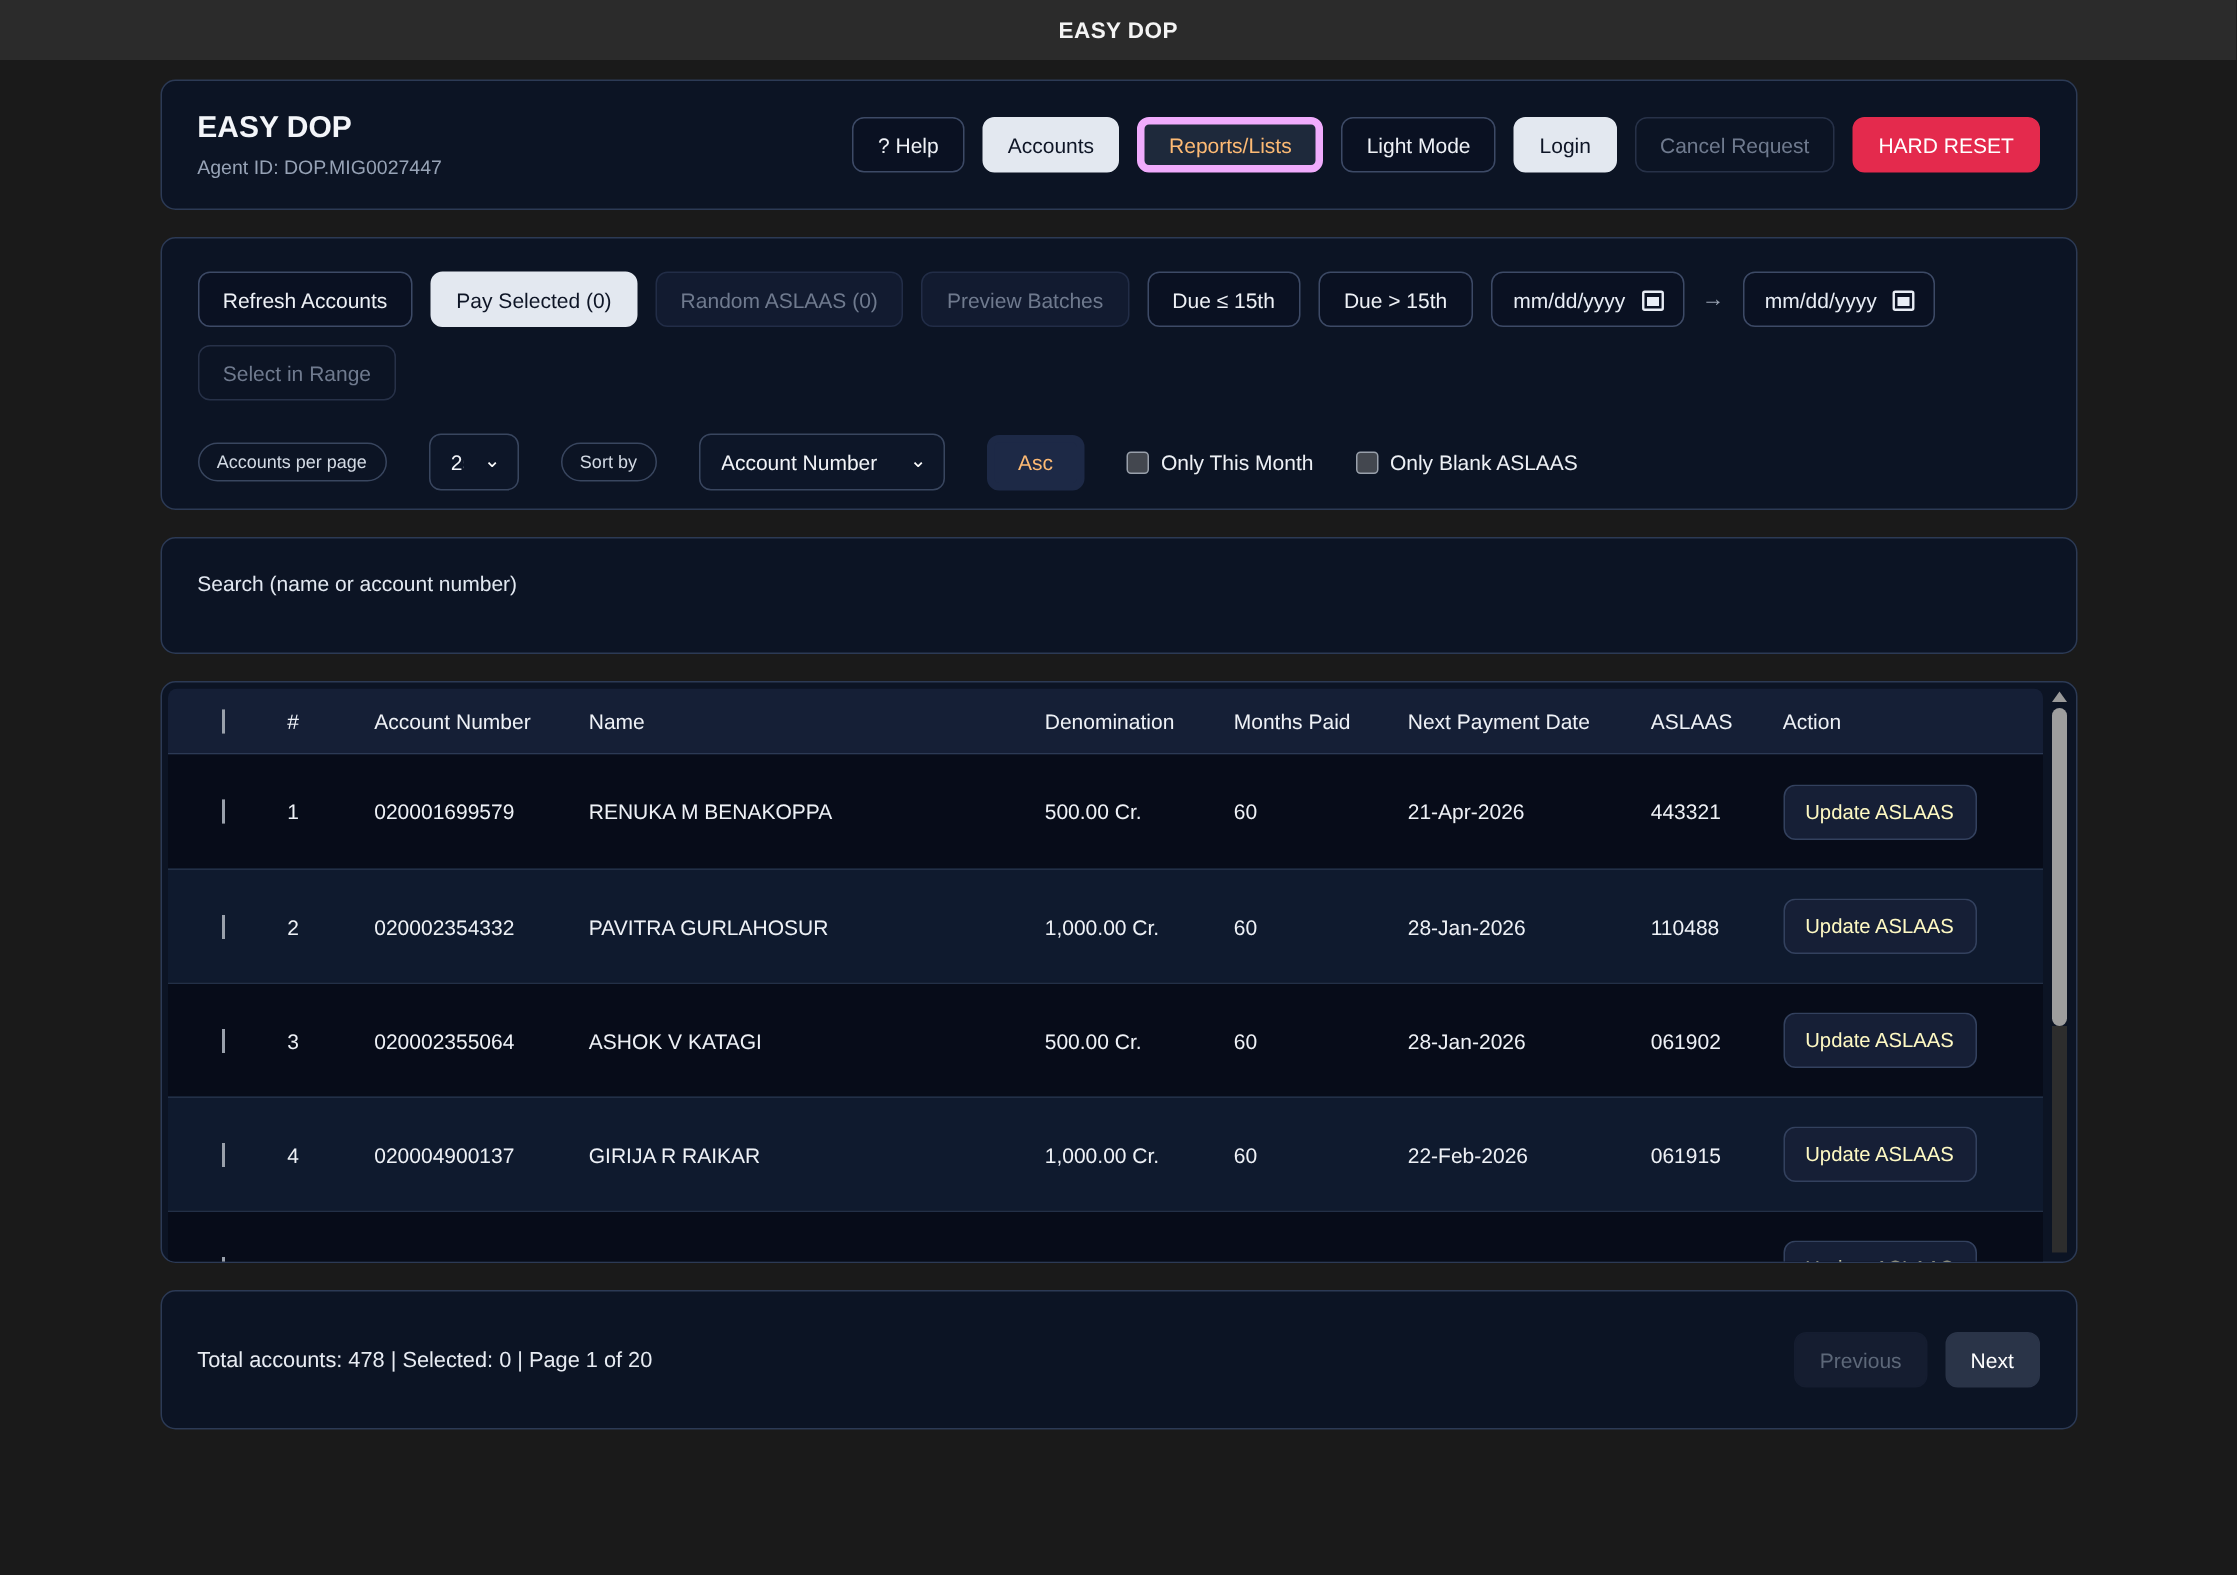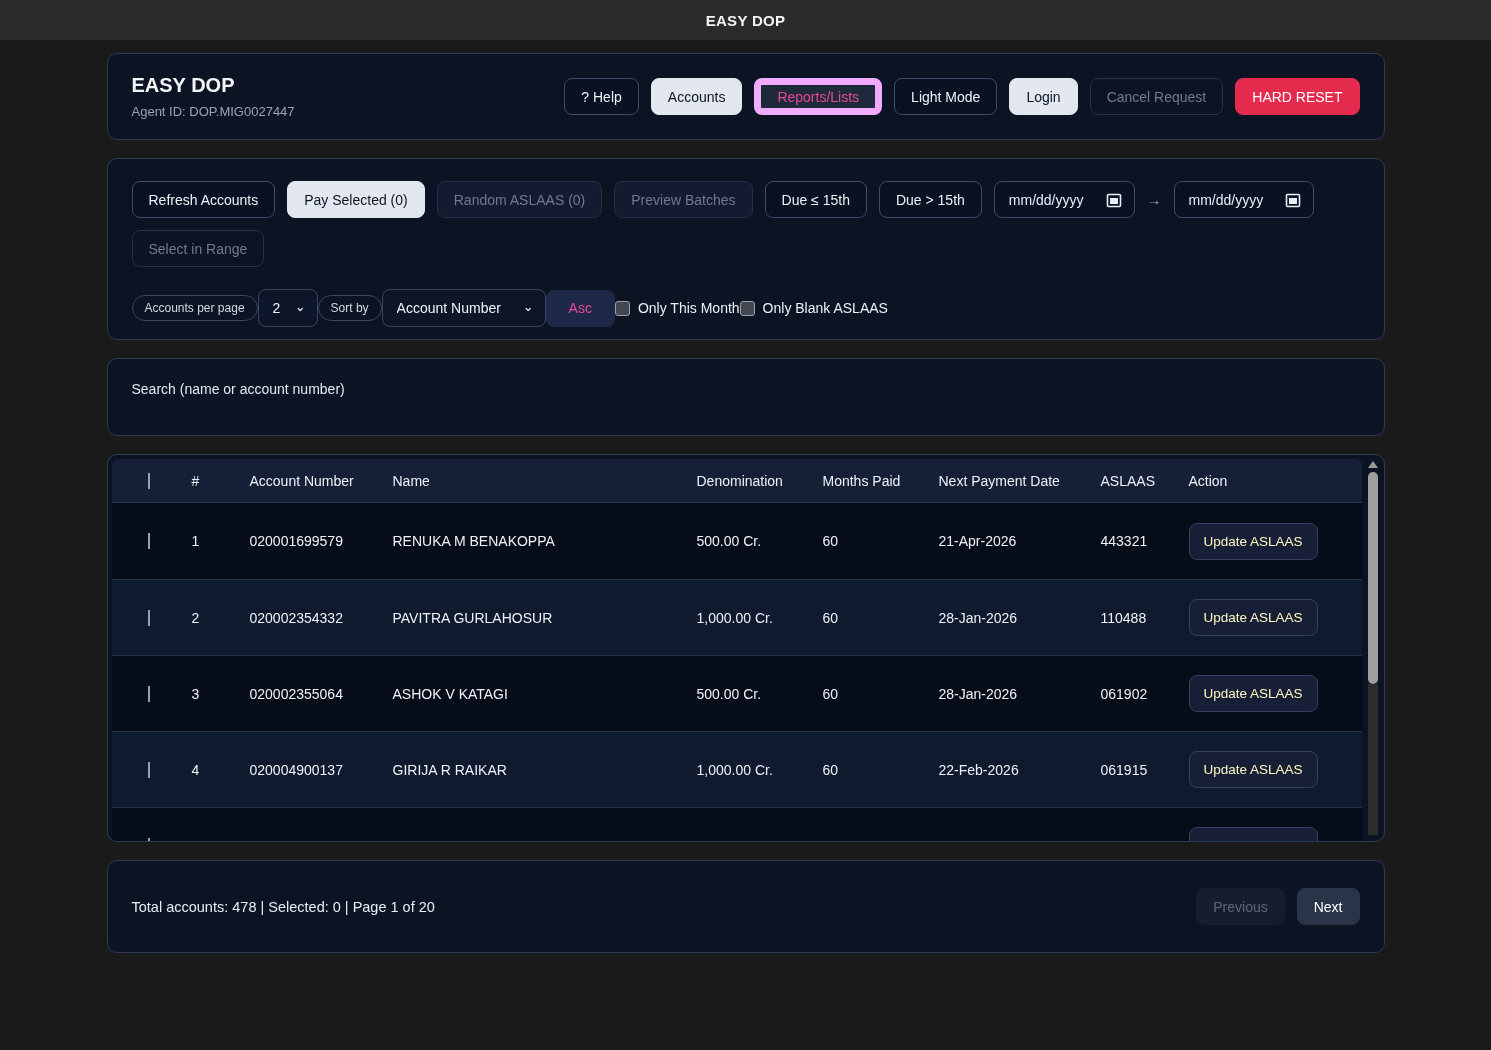--- a/index.html
+++ b/index.html
@@ -11,48 +11,48 @@
   .topbar .title { font-size:15px; font-weight:bold; color:#f4f4f4; letter-spacing:.3px; }
 
   .page { width:1278px; margin:13px auto 0; }
   .card { background:#0c1424; border:1px solid #2c3a55; border-radius:10px; margin-bottom:18px; }
 
   
   .btn { display:inline-flex; align-items:center; justify-content:center; height:37px; padding:0 16px;
          border-radius:8px; font-size:14px; font-family:inherit; cursor:pointer; white-space:nowrap;
          background:#0a1122; border:1px solid #3d4a66; color:#eef1f6; }
   .btn-light { background:#e3e8f0; border:1px solid #e3e8f0; color:#0e1526; }
-  .btn-slab  { background:#1e293b; border:7px solid #f0abfc; color:#ec4899; }
+  .btn-slab  { background:#1e293b; border:5px solid #f0abfc; color:#fdba74; }
   .btn-disabled { background:#121b30; border:1px solid #222d47; color:#6f7a8e; cursor:default; }
   .btn-ghost-disabled { background:transparent; border:1px solid #273148; color:#6f7a8e; cursor:default; }
   .btn-danger { background:#e42a4d; border:1px solid #e42a4d; color:#ffffff; font-weight:500; }
   .btn-text { background:transparent; border:none; color:#eef1f6; font-size:14px; cursor:pointer; }
 
   
   .header-card { display:flex; align-items:center; justify-content:space-between; padding:20px 24px; }
   .header-card h1 { font-size:20px; font-weight:600; color:#f3f5f9; }
   .agent-id { font-size:13px; color:#97a3b6; margin-top:7px; }
   .header-actions { display:flex; gap:12px; align-items:center; }
 
   
   .toolbar-card { padding:22px 24px 12px; }
   .tool-row1 { display:flex; gap:12px; align-items:center; flex-wrap:wrap; }
   .unselect-row { margin:16px 0 0 16px; }
-  .tool-row2 { margin-top:22px; display:flex; gap:0; align-items:center; }
+  .tool-row2 { margin-top:22px; display:flex; gap:28px; align-items:center; }
 
   .pill { font-size:12px; color:#d3dae4; border:1px solid #39465f; border-radius:999px; padding:5px 12px; white-space:nowrap; }
 
   .select-wrap { position:relative; display:inline-block; }
   .select-wrap select { appearance:none; -webkit-appearance:none; height:38px; background:#0d1628;
       border:1px solid #39465f; border-radius:8px; color:#f2f4f8; font-size:14px; font-family:inherit;
       padding:0 36px 0 14px; cursor:pointer; }
   .select-wrap .chev { position:absolute; right:12px; top:50%; transform:translateY(-58%); pointer-events:none;
       font-size:13px; color:#ffffff; }
 
-  .date-input { display:inline-flex; align-items:center; gap:22px; height:37px; padding:0 12px 0 14px;
+  .date-input { display:inline-flex; align-items:center; gap:10px; height:37px; padding:0 12px 0 14px;
       background:#0a1122; border:1px solid #3d4a66; border-radius:8px; color:#e8edf5; font-size:14px; cursor:text; }
   .arrow { color:#9aa3b2; font-size:15px; }
 
   .check-group { display:flex; align-items:center; gap:8px; cursor:pointer; }
   .checkbox { width:15px; height:15px; background:#43474f; border:1px solid #99a0ab; border-radius:3px; flex:0 0 auto; }
   .check-label { font-size:14px; color:#edf0f5; }
 
   
   .search-card { padding:22px 24px 26px; }
   .search-label { font-size:14px; color:#e2e8f1; margin-bottom:12px; }

